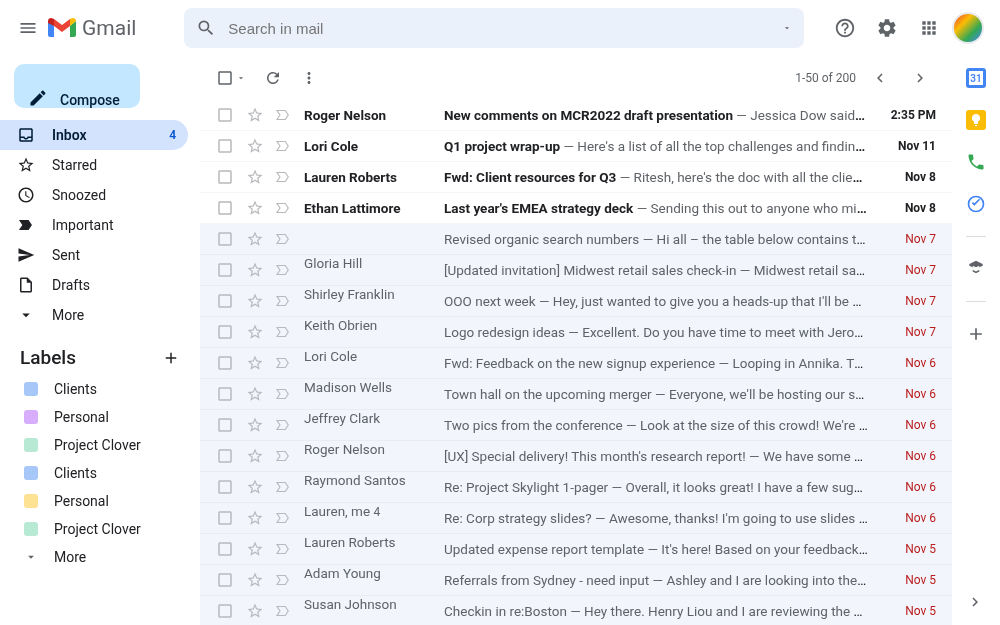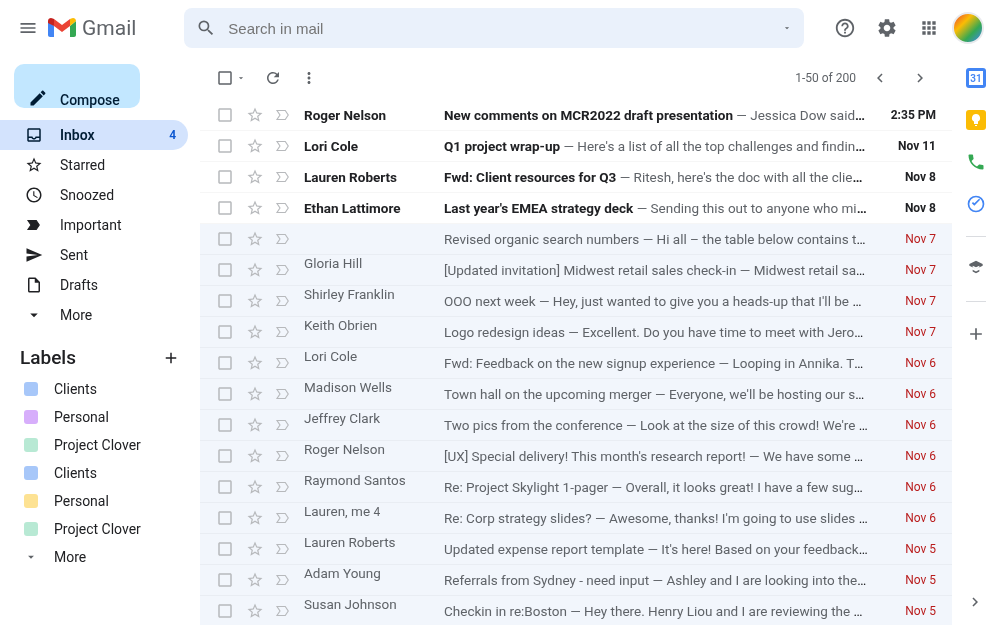--- a/index.html
+++ b/index.html
@@ -10,21 +10,21 @@
 .search-bar { flex: 1; max-width: 620px; height: 40px; background: #eaf1fb; border-radius: 8px; display: flex; align-items: center; padding: 0 12px; }
 .search-bar .sicon { margin-right: 12px; }
 .search-bar input { flex: 1; border: none; background: transparent; font-size: 15px; outline: none; color: #5f6368; }
 .search-bar .dropdown { margin-left: 8px; }
 .header-right { display: flex; align-items: center; margin-left: auto; gap: 4px; padding-right: 8px; }
 .hicon { width: 38px; height: 38px; border-radius: 50%; display: flex; align-items: center; justify-content: center; cursor: pointer; }
 .avatar { width: 32px; height: 32px; border-radius: 50%; background: linear-gradient(135deg,#ea4335,#fbbc04,#34a853,#4285f4); border: 2px solid #e8eaed; }
 .body-row { display: flex; height: calc(625px - 56px); }
 .sidebar { width: 200px; padding-top: 8px; flex-shrink: 0; }
 .compose { margin: 0 0 12px 14px; height: 44px; padding: 0 20px 0 14px; background: #c2e7ff; border-radius: 10px; display: inline-flex; align-items: flex-end; gap: 12px; font-size: 14px; font-weight: 500; color: #001d35; cursor: pointer; }
-.nav-item { height: 30px; border-radius: 0 16px 16px 0; display: flex; align-items: center; padding: 0 12px 0 24px; margin-right: 12px; cursor: pointer; color: #202124; font-size: 14px; }
+.nav-item { height: 30px; border-radius: 0 16px 16px 0; display: flex; align-items: center; padding: 0 12px 0 16px; margin-right: 12px; cursor: pointer; color: #202124; font-size: 14px; }
 .nav-item .nicon { width: 20px; margin-right: 16px; display: flex; align-items: center; justify-content: center; }
 .nav-item.active { background: #d3e3fd; font-weight: 600; color: #001d35; }
 .nav-item .count { margin-left: auto; font-size: 12px; font-weight: 600; color: #0b57d0; }
 .labels-head { display: flex; align-items: center; justify-content: space-between; padding: 16px 20px 6px 20px; font-weight: 500; font-size: 19px; }
 .label-item { height: 28px; display: flex; align-items: center; padding-left: 24px; cursor: pointer; font-size: 14px; }
 .label-dot { width: 14px; height: 14px; border-radius: 3px; margin-right: 16px; }
 .main { flex: 1; display: flex; flex-direction: column; min-width: 0; }
 .toolbar { height: 44px; display: flex; align-items: center; padding: 0 16px; }
 .toolbar .left { display: flex; align-items: center; gap: 18px; }
 .toolbar .right { margin-left: auto; display: flex; align-items: center; gap: 8px; color: #5f6368; font-size: 12px; }

